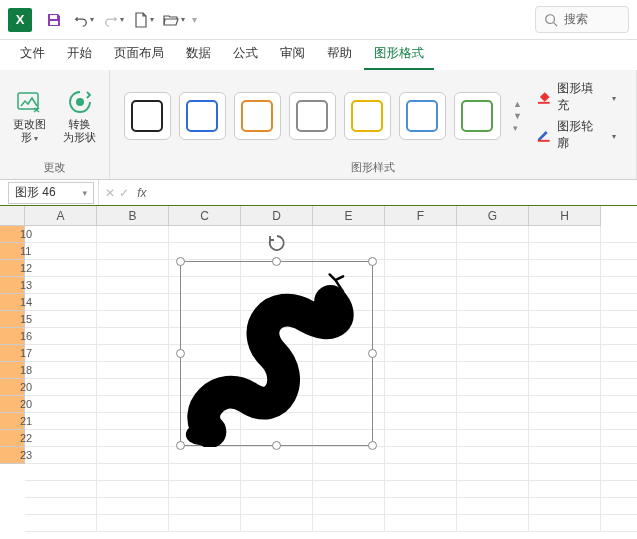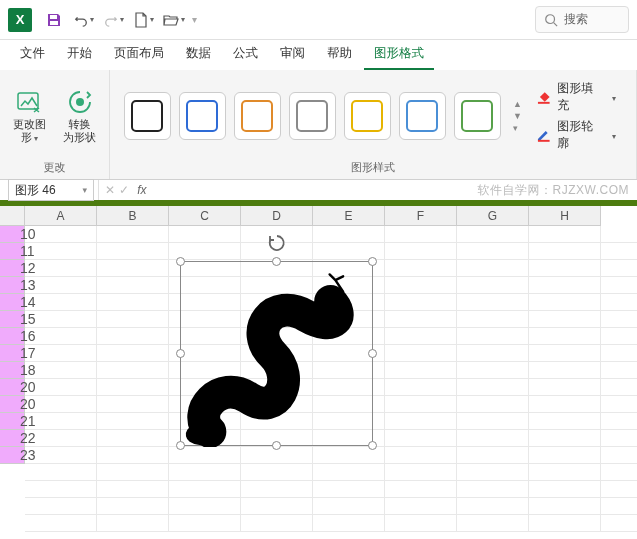--- a/index.html
+++ b/index.html
@@ -28,34 +28,34 @@
   .big-btn { display: flex; flex-direction: column; align-items: center; justify-content: center; width: 44px; height: 70px; gap: 2px; }
   .big-btn .ico { width: 28px; height: 28px; display: flex; align-items: center; justify-content: center; }
   .big-btn .lbl { font-size: 11px; text-align: center; line-height: 1.2; }
   .shape-preset { width: 48px; height: 48px; border: 1px solid #ccc; border-radius: 6px; display: flex; align-items: center; justify-content: center; background: #fff; }
   .preset-inner { width: 32px; height: 32px; border-radius: 5px; }
   .fill-group { display: flex; flex-direction: column; gap: 4px; padding: 4px 6px; justify-content: center; }
   .fill-row { display: flex; align-items: center; gap: 6px; font-size: 12px; }
   .fill-row .sw { width: 16px; height: 16px; }
 
   
-  .formula-row { height: 26px; display: flex; align-items: center; border-bottom: 6px solid #4d7c0f; background: #fff; position: relative; }
+  .formula-row { height: 26px; display: flex; align-items: center; border-bottom: 1px solid #4d7c0f; background: #fff; position: relative; }
   .name-box { width: 86px; height: 22px; border: 1px solid #ccc; margin: 0 4px 0 8px; display: flex; align-items: center; padding: 0 6px; font-size: 12px; justify-content: space-between; }
   .fx-btns { display: flex; align-items: center; gap: 4px; padding: 0 6px; color: #888; border-left: 1px solid #e0e0e0; height: 100%; }
   .fx-btns span { font-size: 12px; }
   .fx-label { font-style: italic; color: #666; margin-left: 4px; font-size: 12px; }
   .watermark { position: absolute; right: 8px; color: #bbb; font-size: 12px; letter-spacing: 0.5px; }
 
   
   .grid-wrap { position: relative; height: 333px; overflow: hidden; background: #fff; }
   .colhdrs { display: flex; position: absolute; left: 0; top: 0; height: 20px; }
   .corner { width: 25px; height: 20px; background: #f0f0f0; border-right: 1px solid #ccc; border-bottom: 1px solid #ccc; }
   .colhdr { width: 72px; height: 20px; background: #f0f0f0; border-right: 1px solid #ccc; border-bottom: 1px solid #ccc; text-align: center; font-size: 12px; color: #555; line-height: 20px; }
   .rowhdrs { position: absolute; left: 0; top: 20px; width: 25px; }
-  .rowhdr { height: 17px; background: #f0abfc; border-right: 1px solid #ccc; border-bottom: 1px solid #ccc; text-align: center; font-size: 14px; color: #555; line-height: 17px; padding-left: 20px; }
+  .rowhdr { height: 17px; background: #fdba74; border-right: 1px solid #ccc; border-bottom: 1px solid #ccc; text-align: center; font-size: 11px; color: #555; line-height: 17px; padding-left: 20px; }
   .cells { position: absolute; left: 25px; top: 20px; }
   .cellbg { position: absolute; border-right: 1px solid #e8e8e8; border-bottom: 1px solid #e8e8e8; width: 72px; height: 17px; }
 
   
   .shape-sel { position: absolute; border: 1px solid #888; }
   .handle { position: absolute; width: 9px; height: 9px; background: #fff; border: 1px solid #888; border-radius: 50%; }
   .rot-handle { position: absolute; color: #666; }
   .snake { position: absolute; }
 
   .drop-arrow::after { content: "▾"; font-size: 8px; margin-left: 2px; color: #666; }
@@ -196,21 +196,20 @@
 <div class="formula-row">
   <div class="name-box">
     <span>图形 46</span>
     <span style="font-size:9px;color:#888">▾</span>
   </div>
   <div class="fx-btns">
     <span style="color:#bbb">✕</span>
     <span style="color:#bbb">✓</span>
     <span class="fx-label">fx</span>
   </div>
-  <div class="watermark">软件自学网：RJZXW.COM</div>
 </div>
 
 <div class="grid-wrap">
   <div class="colhdrs">
     <div class="corner"></div>
     <div class="colhdr">A</div>
     <div class="colhdr">B</div>
     <div class="colhdr">C</div>
     <div class="colhdr">D</div>
     <div class="colhdr">E</div>

